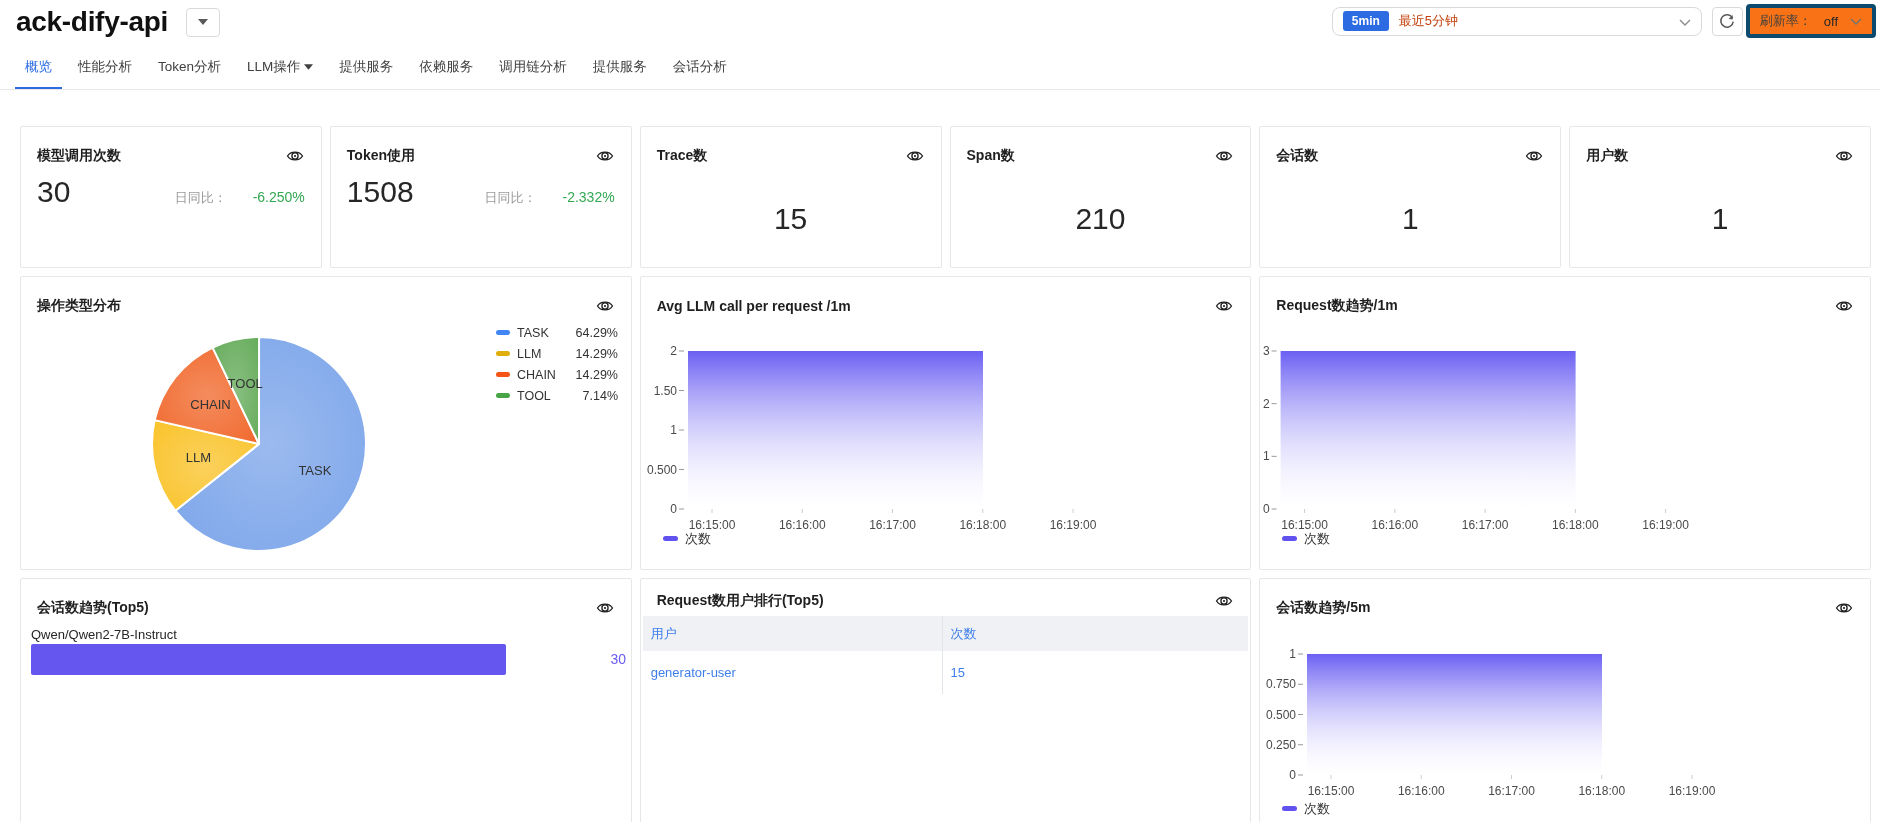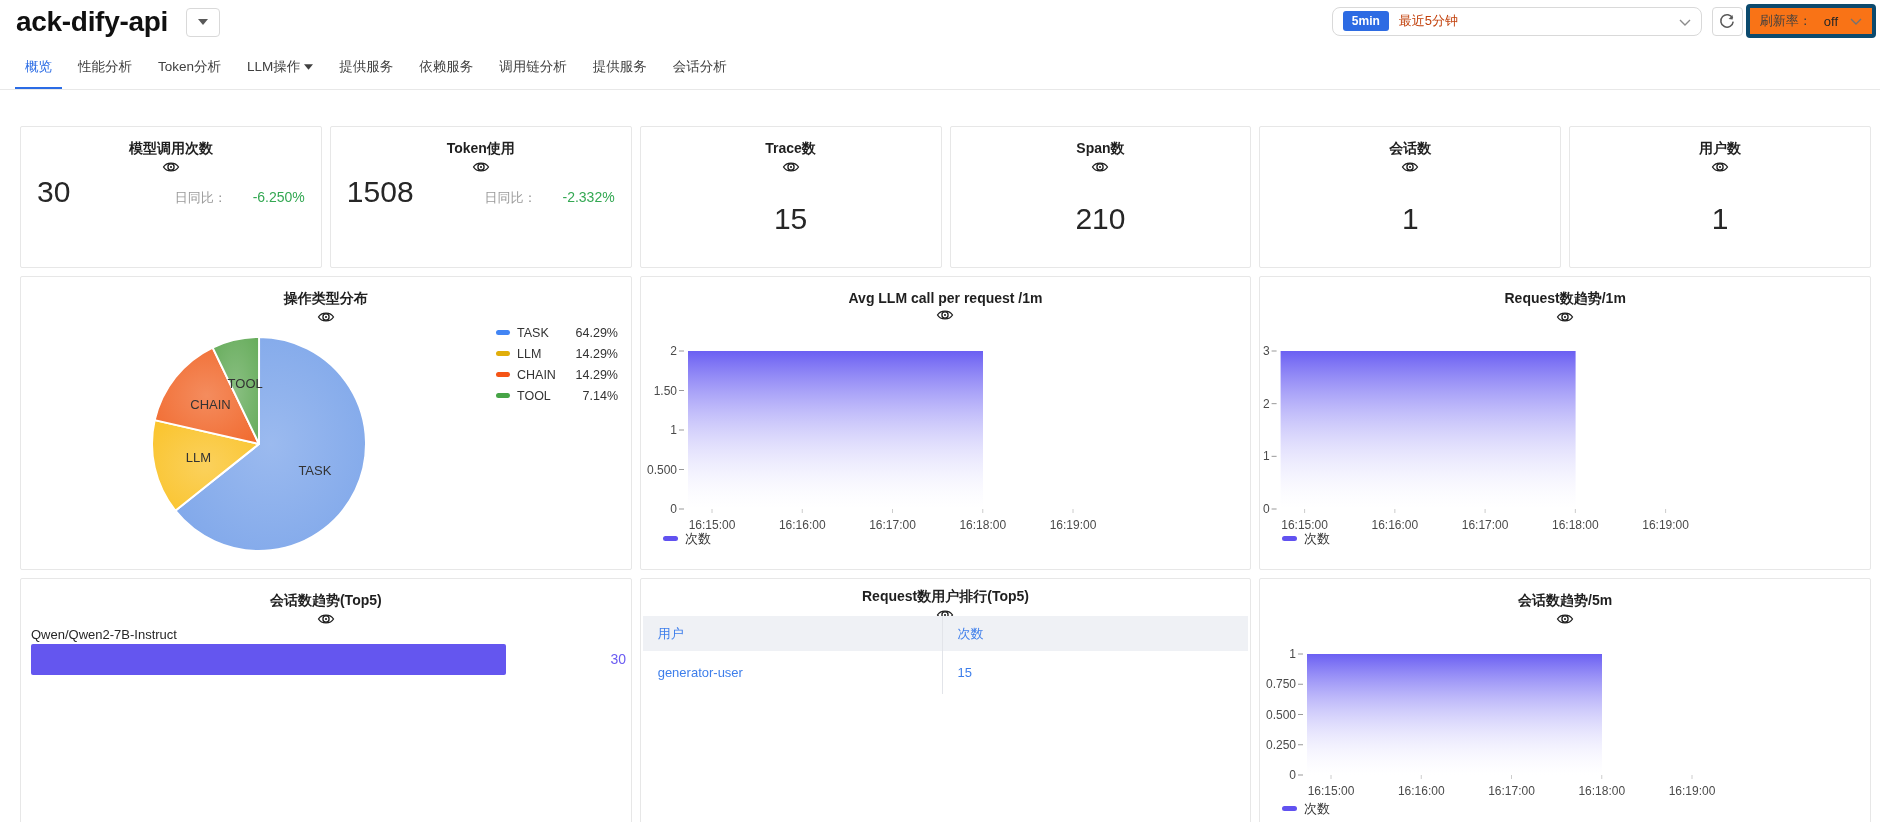--- a/index.html
+++ b/index.html
@@ -25,21 +25,21 @@
   .tabs { height:36px; border-bottom:1px solid #e8e8e8; padding-left:15px; display:flex; align-items:flex-start; }
   .tab { position:relative; height:35px; line-height:26px; padding:0 10px; margin-right:6px; font-size:13.5px; color:#404040; cursor:pointer; white-space:nowrap; }
   .tab.active { color:#2B6CE5; font-weight:400; }
   .tab.active::after { content:""; position:absolute; left:0; right:0; bottom:0; height:2px; background:#2B6CE5; }
   .tab .caret { margin-left:4px; display:inline-block; vertical-align:middle; }
 
   
   .grid { margin:36px 9px 0 20px; display:grid; grid-template-columns:repeat(6,1fr); grid-template-rows:142px 294px 294px; gap:8px; }
   .card { background:#fff; border:1px solid #e7e7e7; border-radius:2px; position:relative; overflow:hidden; }
   .span2 { grid-column:span 2; }
-  .card-head { display:flex; align-items:center; justify-content:space-between; padding:13px 16px 0 16px; height:44px;flex-direction:column; }
+  .card-head { display:flex; align-items:center; justify-content:space-between; padding:13px 16px 0 16px; height:44px; }
   .card-head.tight { height:34px; padding-top:9px; }
   .card-title { font-size:14px; font-weight:700; color:#1f1f1f; }
   .eye { width:20px; height:20px; display:inline-flex; align-items:center; justify-content:center; cursor:pointer; }
 
   
   .stat-row { display:flex; align-items:flex-end; justify-content:space-between; margin:6px 16px 0 16px; }
   .stat-row.center { justify-content:center; margin-top:33px; }
   .stat-value { font-size:30px; font-weight:500; color:#262626; line-height:1; }
   .stat-compare { display:flex; align-items:baseline;gap:24px; }
   .cmp-lbl { font-size:13px; color:#9a9a9a; }
@@ -53,21 +53,21 @@
 
   
   .rank-item-label { position:absolute; left:10px; top:4px; font-size:13px; color:#262626; }
   .rank-bar { position:absolute; left:10px; top:21px; height:31px; border-radius:2px; }
   .rank-val { position:absolute; top:28px; width:60px; text-align:right; font-size:14px; }
 
   
   .tbl { position:absolute; left:2px; right:2px; top:3px; }
   .tbl-head { display:flex; background:#EFF1F5; height:35px; align-items:center; }
   .tbl-row { display:flex; height:42px; align-items:center; }
-  .tbl-cell { padding-left:15px; font-size:13px; }
+  .tbl-cell { padding-left:8px; font-size:13px; }
   .tbl-cell.c0 { width:49.5%; }
   .tbl-cell.c1 { width:50.5%; }
   .tbl-head .tbl-cell { color:#3D7EEB; }
   .tbl-row .tbl-cell { color:#3D7EEB; cursor:pointer; }
   .tbl-divider { position:absolute; left:49.5%; top:0; width:1px; height:78px; background:#e2e4e9; }
 </style>
 </head>
 <body>
 
 <div class="page">

